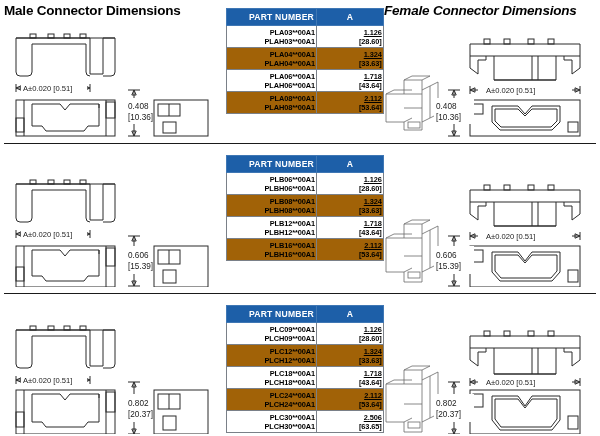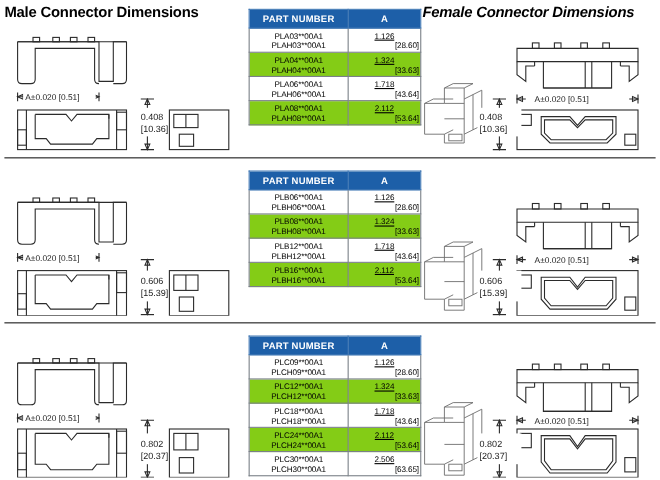--- a/index.html
+++ b/index.html
@@ -47,33 +47,33 @@
   .ptable th {
     background: #1d5fa8;
     color: #ffffff;
     font-size: 8.6px;
     font-weight: bold;
     letter-spacing: 0.2px;
     padding: 3px 2px 3px 2px;
     border: 1px solid #3f77b4;
     text-align: center;
   }
-  .ptable th.col-pn { width: 90px; }
+  .ptable th.col-pn { width: 90px; text-align: right; }
   .ptable th.col-a  { width: 44px; }
   .ptable td {
     border: 1px solid #7a8088;
-    text-align: center;
+    text-align: right;
     vertical-align: middle;
     padding: 1.5px 1px;
     line-height: 1.22;
-    font-weight: normal;
+    font-weight: bold;
     letter-spacing: -0.1px;
     white-space: nowrap;
   }
-  .ptable tr.alt td { background: #84cc16; }
+  .ptable tr.alt td { background: #a16207; }
   .pn-line { display: block; }
   .a-in {
     display: block;
     text-decoration: underline;
     text-underline-offset: 1px;
   }
   .a-mm { display: block; padding-left: 41px; }
 
   .table-1 { left: 226px; top: 8px;   }
   .table-2 { left: 226px; top: 155px; }

